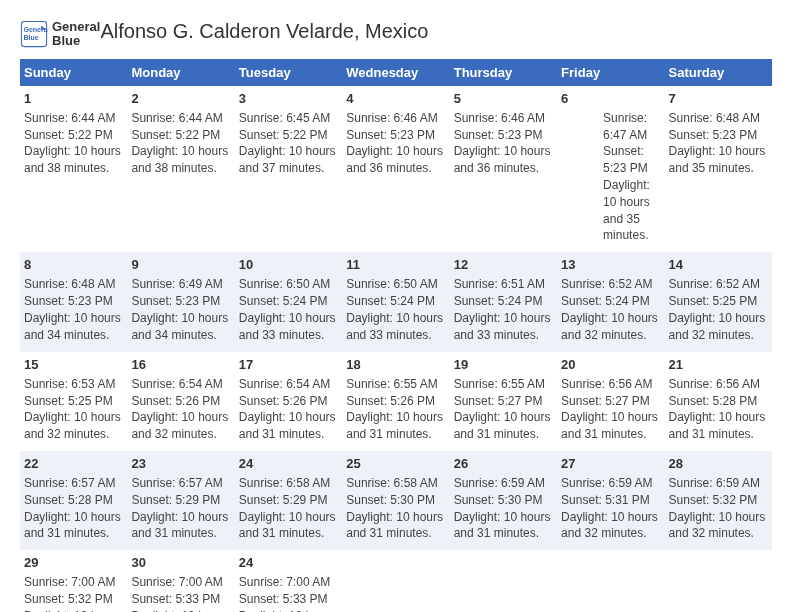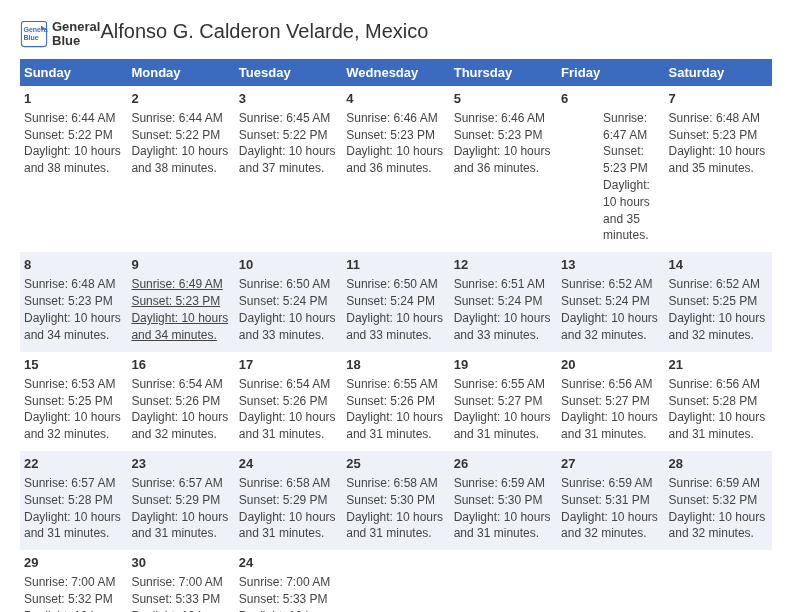--- a/index.html
+++ b/index.html
@@ -173,21 +173,21 @@
       <tr>
         <td>
           <span class="day-num">8</span>
           <div class="day-info" style="white-space: pre-line;">Sunrise: 6:48 AM
 Sunset: 5:23 PM
 Daylight: 10 hours
 and 34 minutes.</div>
         </td>
         <td>
           <span class="day-num">9</span>
-          <div class="day-info" style="white-space: pre-line; text-decoration: underline;">Sunrise: 6:49 AM
+          <div class="day-info" style="white-space: pre-line;">Sunrise: 6:49 AM
 Sunset: 5:23 PM
 Daylight: 10 hours
 and 34 minutes.</div>
         </td>
         <td>
           <span class="day-num">10</span>
           <div class="day-info" style="white-space: pre-line;">Sunrise: 6:50 AM
 Sunset: 5:24 PM
 Daylight: 10 hours
 and 33 minutes.</div>

